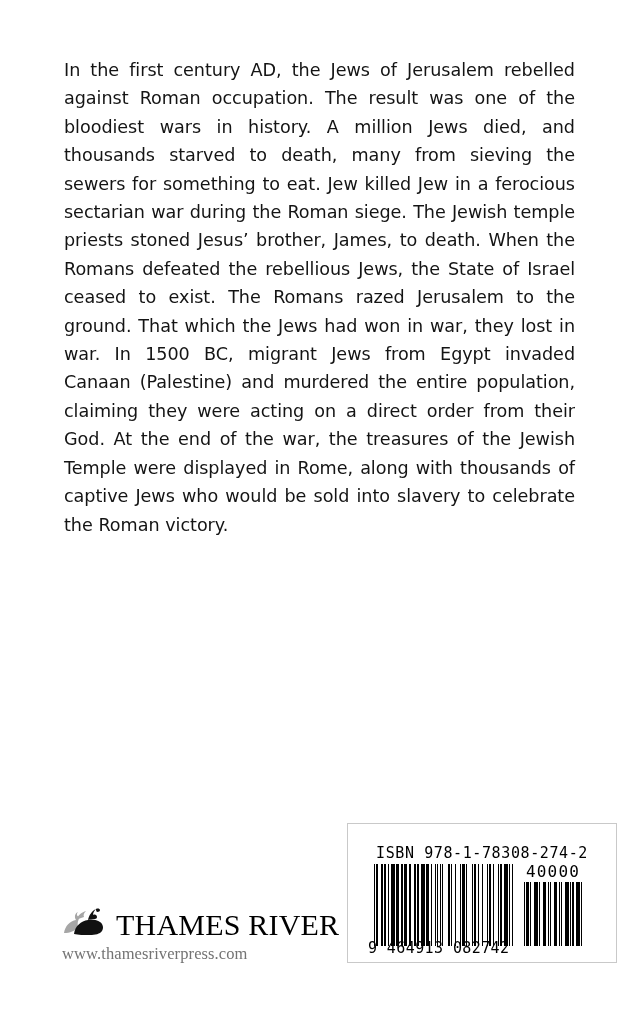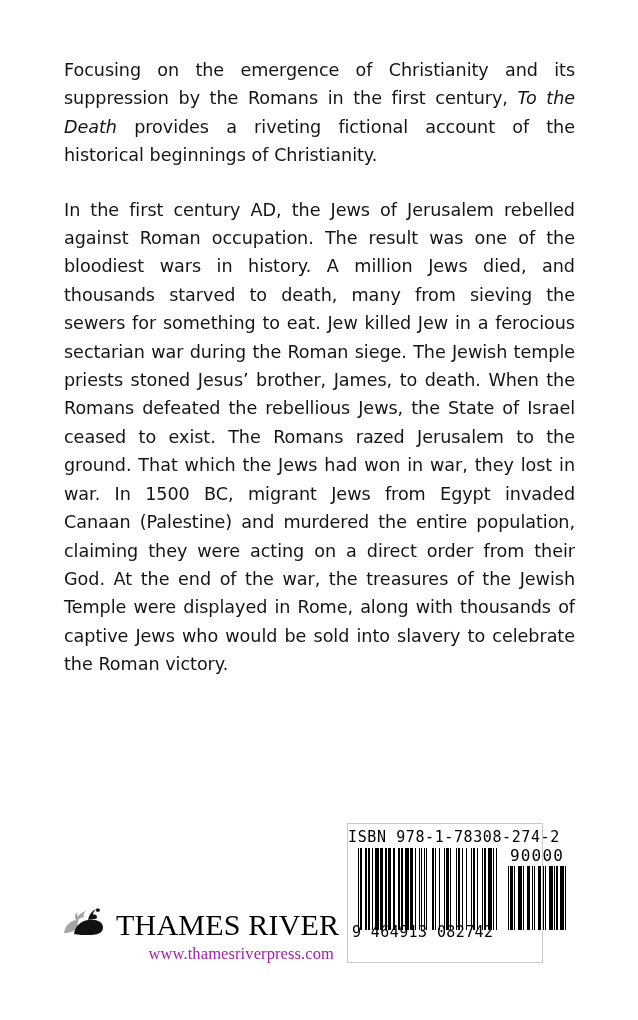--- a/index.html
+++ b/index.html
@@ -71,38 +71,38 @@
     font-size: 30px;
     line-height: 30px;
     letter-spacing: 0.2px;
     color: #000000;
     white-space: nowrap;
   }
   .press-url {
     font-family: "Liberation Serif", "DejaVu Serif", serif;
     font-size: 16.5px;
     line-height: 20px;
-    color: #a21caf;
-    text-align: right;
+    color: #737373;
+    text-align: left;
     width: 272px;
     margin-top: 4px;
     letter-spacing: 0.1px;
   }
 
   
   .barcode-box {
     position: absolute;
     left: 347px;
     top: 823px;
-    width: 196px;
+    width: 270px;
     height: 140px;
     background: #ffffff;
     border: 1px solid #c9c9c9;
     box-sizing: border-box;
-    padding: 0;
+    padding: 16px;
   }
   .isbn-text {
     font-family: "DejaVu Sans Mono", "Liberation Mono", monospace;
     font-size: 15px;
     line-height: 18px;
     letter-spacing: 0.6px;
     text-align: center;
     color: #000;
     margin-top: 4px;
     white-space: nowrap;
@@ -151,21 +151,20 @@
     white-space: nowrap;
   }
   .bar { position: absolute; top: 0; background: #000; height: 100%; }
 </style>
 </head>
 <body>
 
 <div class="page">
 
   <div class="copy-block">
-    <p class="para"><span>Focusing on the emergence of Christianity and its suppression by the Romans in the first century, </span><em>To the Death</em><span> provides a riveting fictional account of the historical beginnings of Christianity.</span></p>
     <p class="para"><span>In the first century AD, the Jews of Jerusalem rebelled against Roman occupation. The result was one of the bloodiest wars in history. A million Jews died, and thousands starved to death, many from sieving the sewers for something to eat. Jew killed Jew in a ferocious sectarian war during the Roman siege. The Jewish temple priests stoned Jesus’ brother, James, to death. When the Romans defeated the rebellious Jews, the State of Israel ceased to exist. The Romans razed Jerusalem to the ground. That which the Jews had won in war, they lost in war. In 1500 BC, migrant Jews from Egypt invaded Canaan (Palestine) and murdered the entire population, claiming they were acting on a direct order from their God. At the end of the war, the treasures of the Jewish Temple were displayed in Rome, along with thousands of captive Jews who would be sold into slavery to celebrate the Roman victory.</span></p>
   </div>
 
   <div class="publisher">
     <div class="logo-row">
       <span class="swans">
         <svg width="48" height="34" viewBox="0 0 48 34" xmlns="http://www.w3.org/2000/svg">
 
           <g fill="#a6a6a6">
             <path d="M2 27 C3 20 8 15 14 14 C12 11 13 7 16 6 C14 8 15 11 18 11 C16 14 15 17 16 21 C13 25 8 27 2 27 Z"></path>
@@ -180,21 +179,21 @@
         </svg>
       </span>
       <span class="press-name">THAMES RIVER PRESS</span>
     </div>
     <div class="press-url">www.thamesriverpress.com</div>
   </div>
 
   <div class="barcode-box">
     <div class="isbn-text">ISBN 978-1-78308-274-2</div>
     <div class="bars-area">
-      <div class="addon-digits">90000</div>
+      <div class="addon-digits">40000</div>
       <div class="bars-main" id="bars-main" style="width: 138.88px;">
           <div class="bar" style="left: 0px; width: 1.24px; background: rgb(0, 0, 0);"></div>
           <div class="bar" style="left: 2.48px; width: 1.24px; background: rgb(0, 0, 0);"></div>
           <div class="bar" style="left: 7.44px; width: 1.24px; background: rgb(0, 0, 0);"></div>
           <div class="bar" style="left: 9.92px; width: 1.24px; background: rgb(0, 0, 0);"></div>
           <div class="bar" style="left: 11.16px; width: 1.24px; background: rgb(0, 0, 0);"></div>
           <div class="bar" style="left: 13.64px; width: 1.24px; background: rgb(0, 0, 0);"></div>
           <div class="bar" style="left: 17.36px; width: 1.24px; background: rgb(0, 0, 0);"></div>
           <div class="bar" style="left: 18.6px; width: 1.24px; background: rgb(0, 0, 0);"></div>
           <div class="bar" style="left: 19.84px; width: 1.24px; background: rgb(0, 0, 0);"></div>

